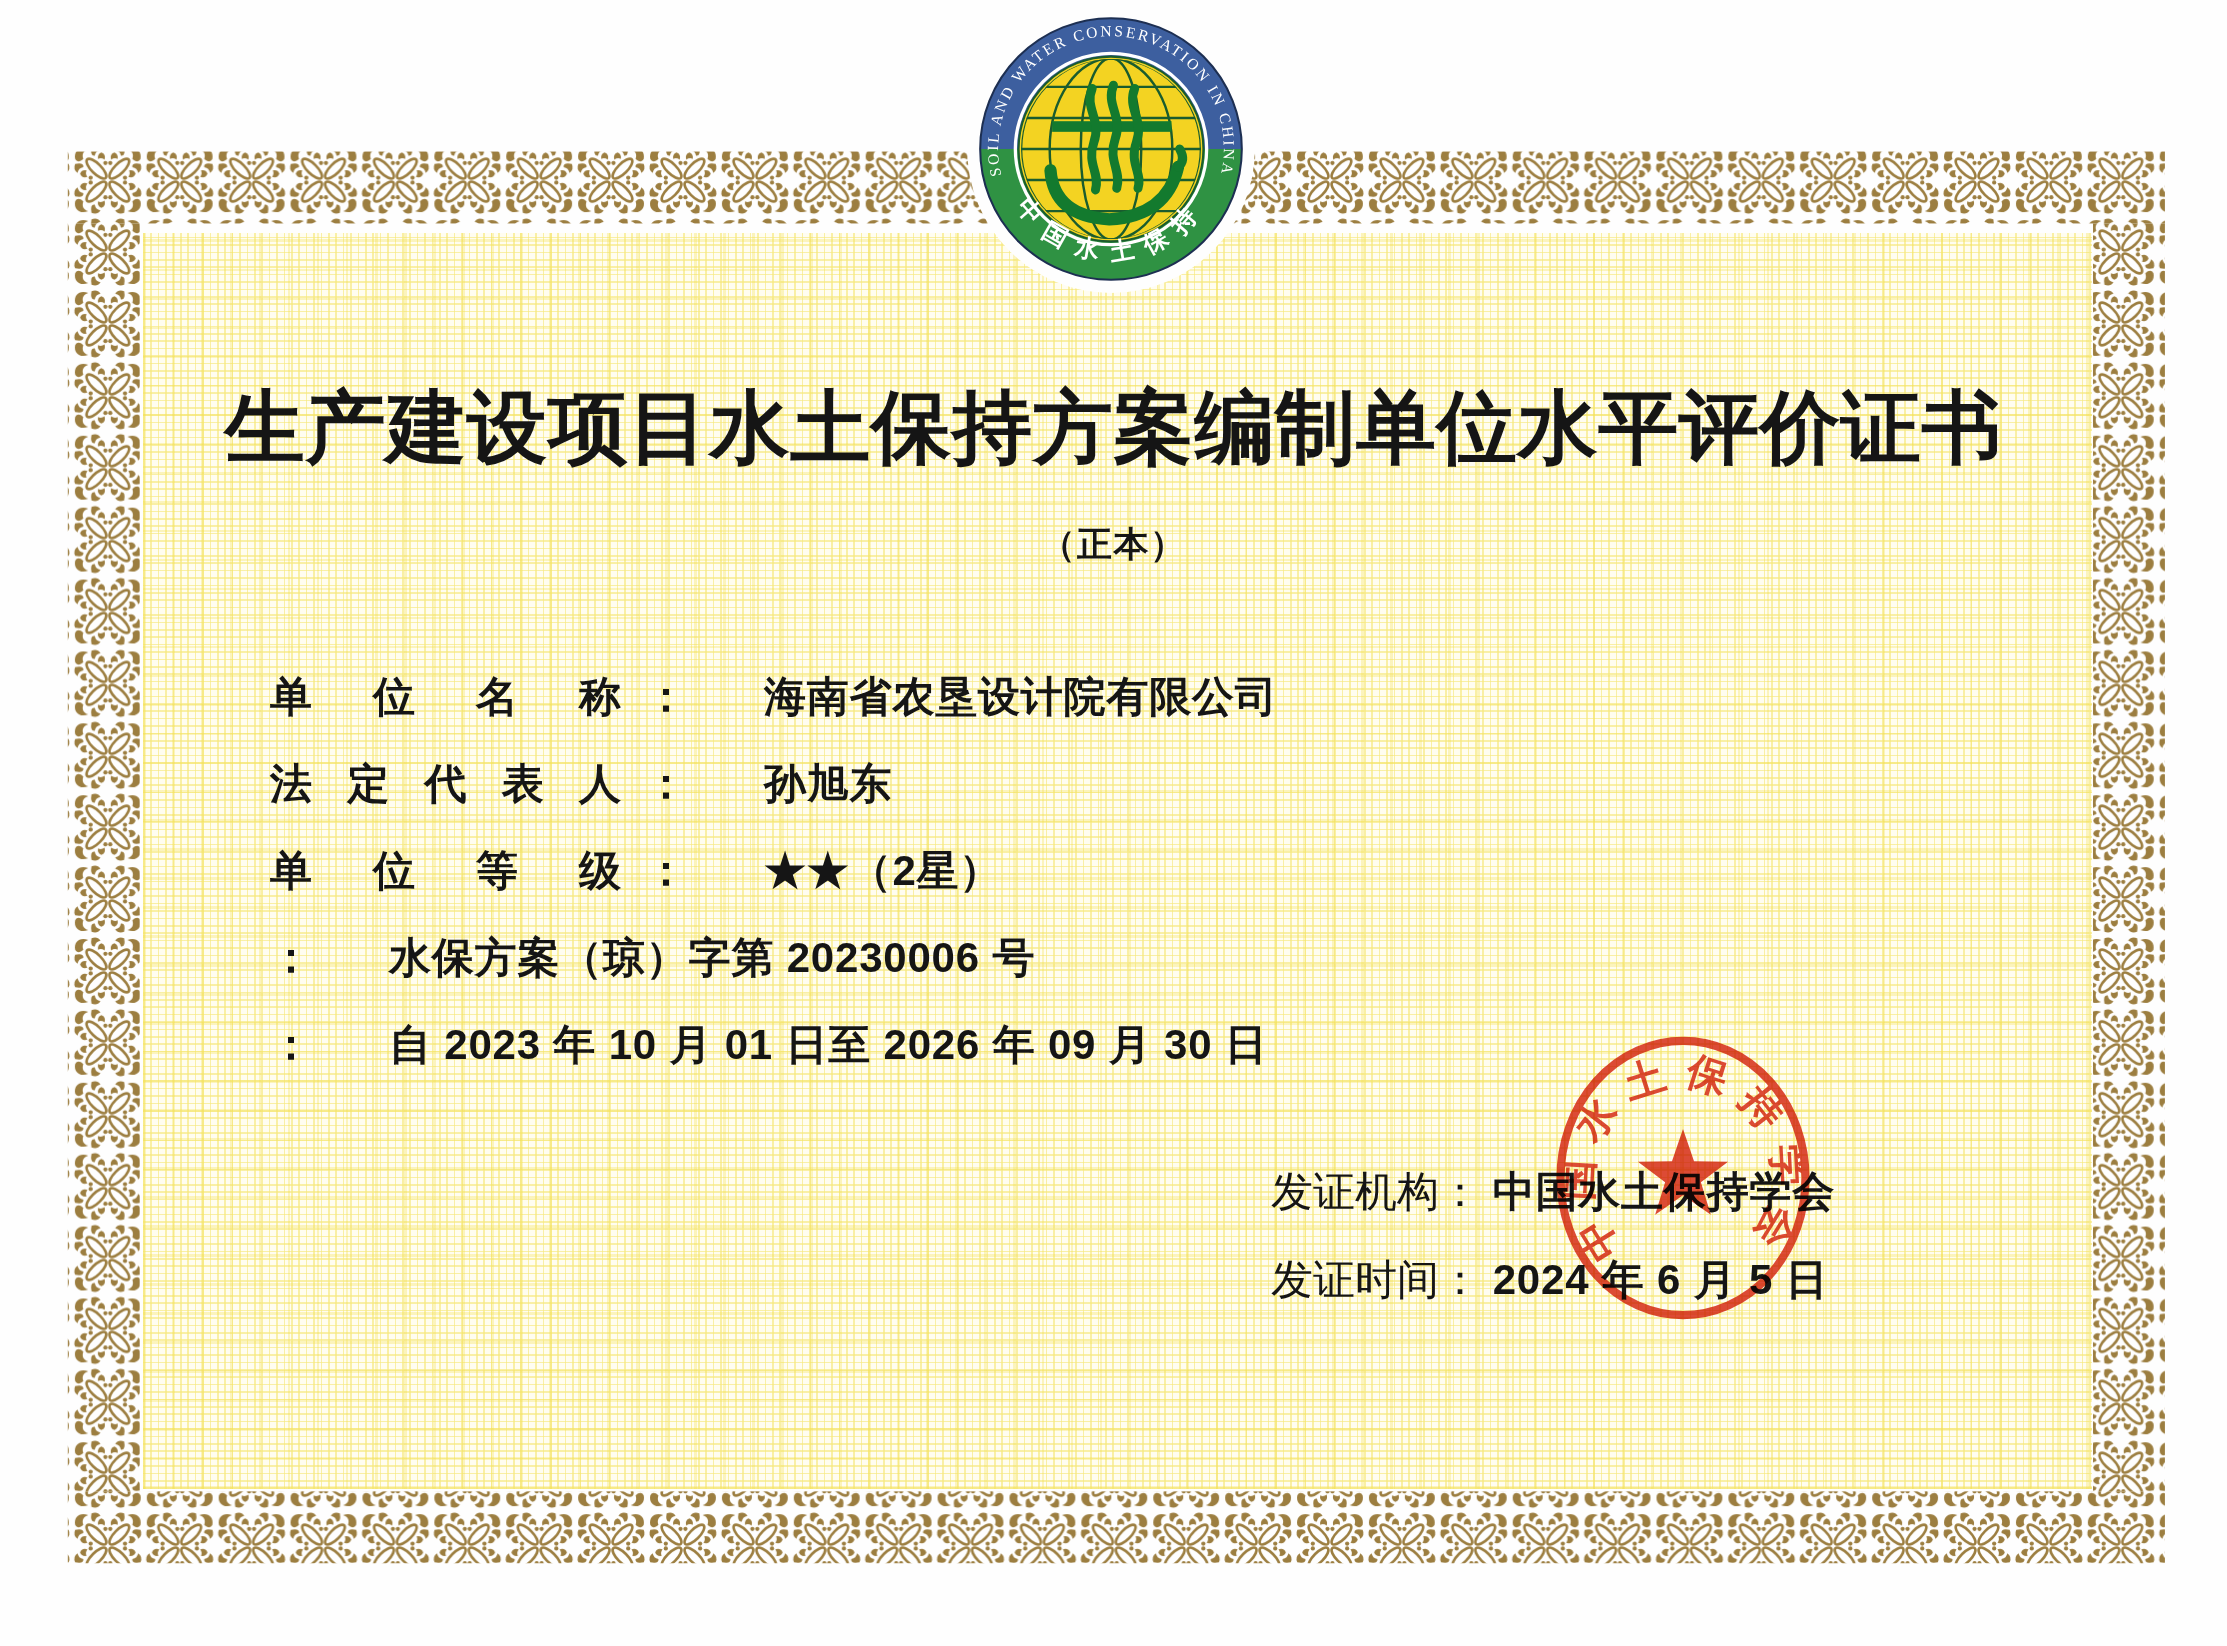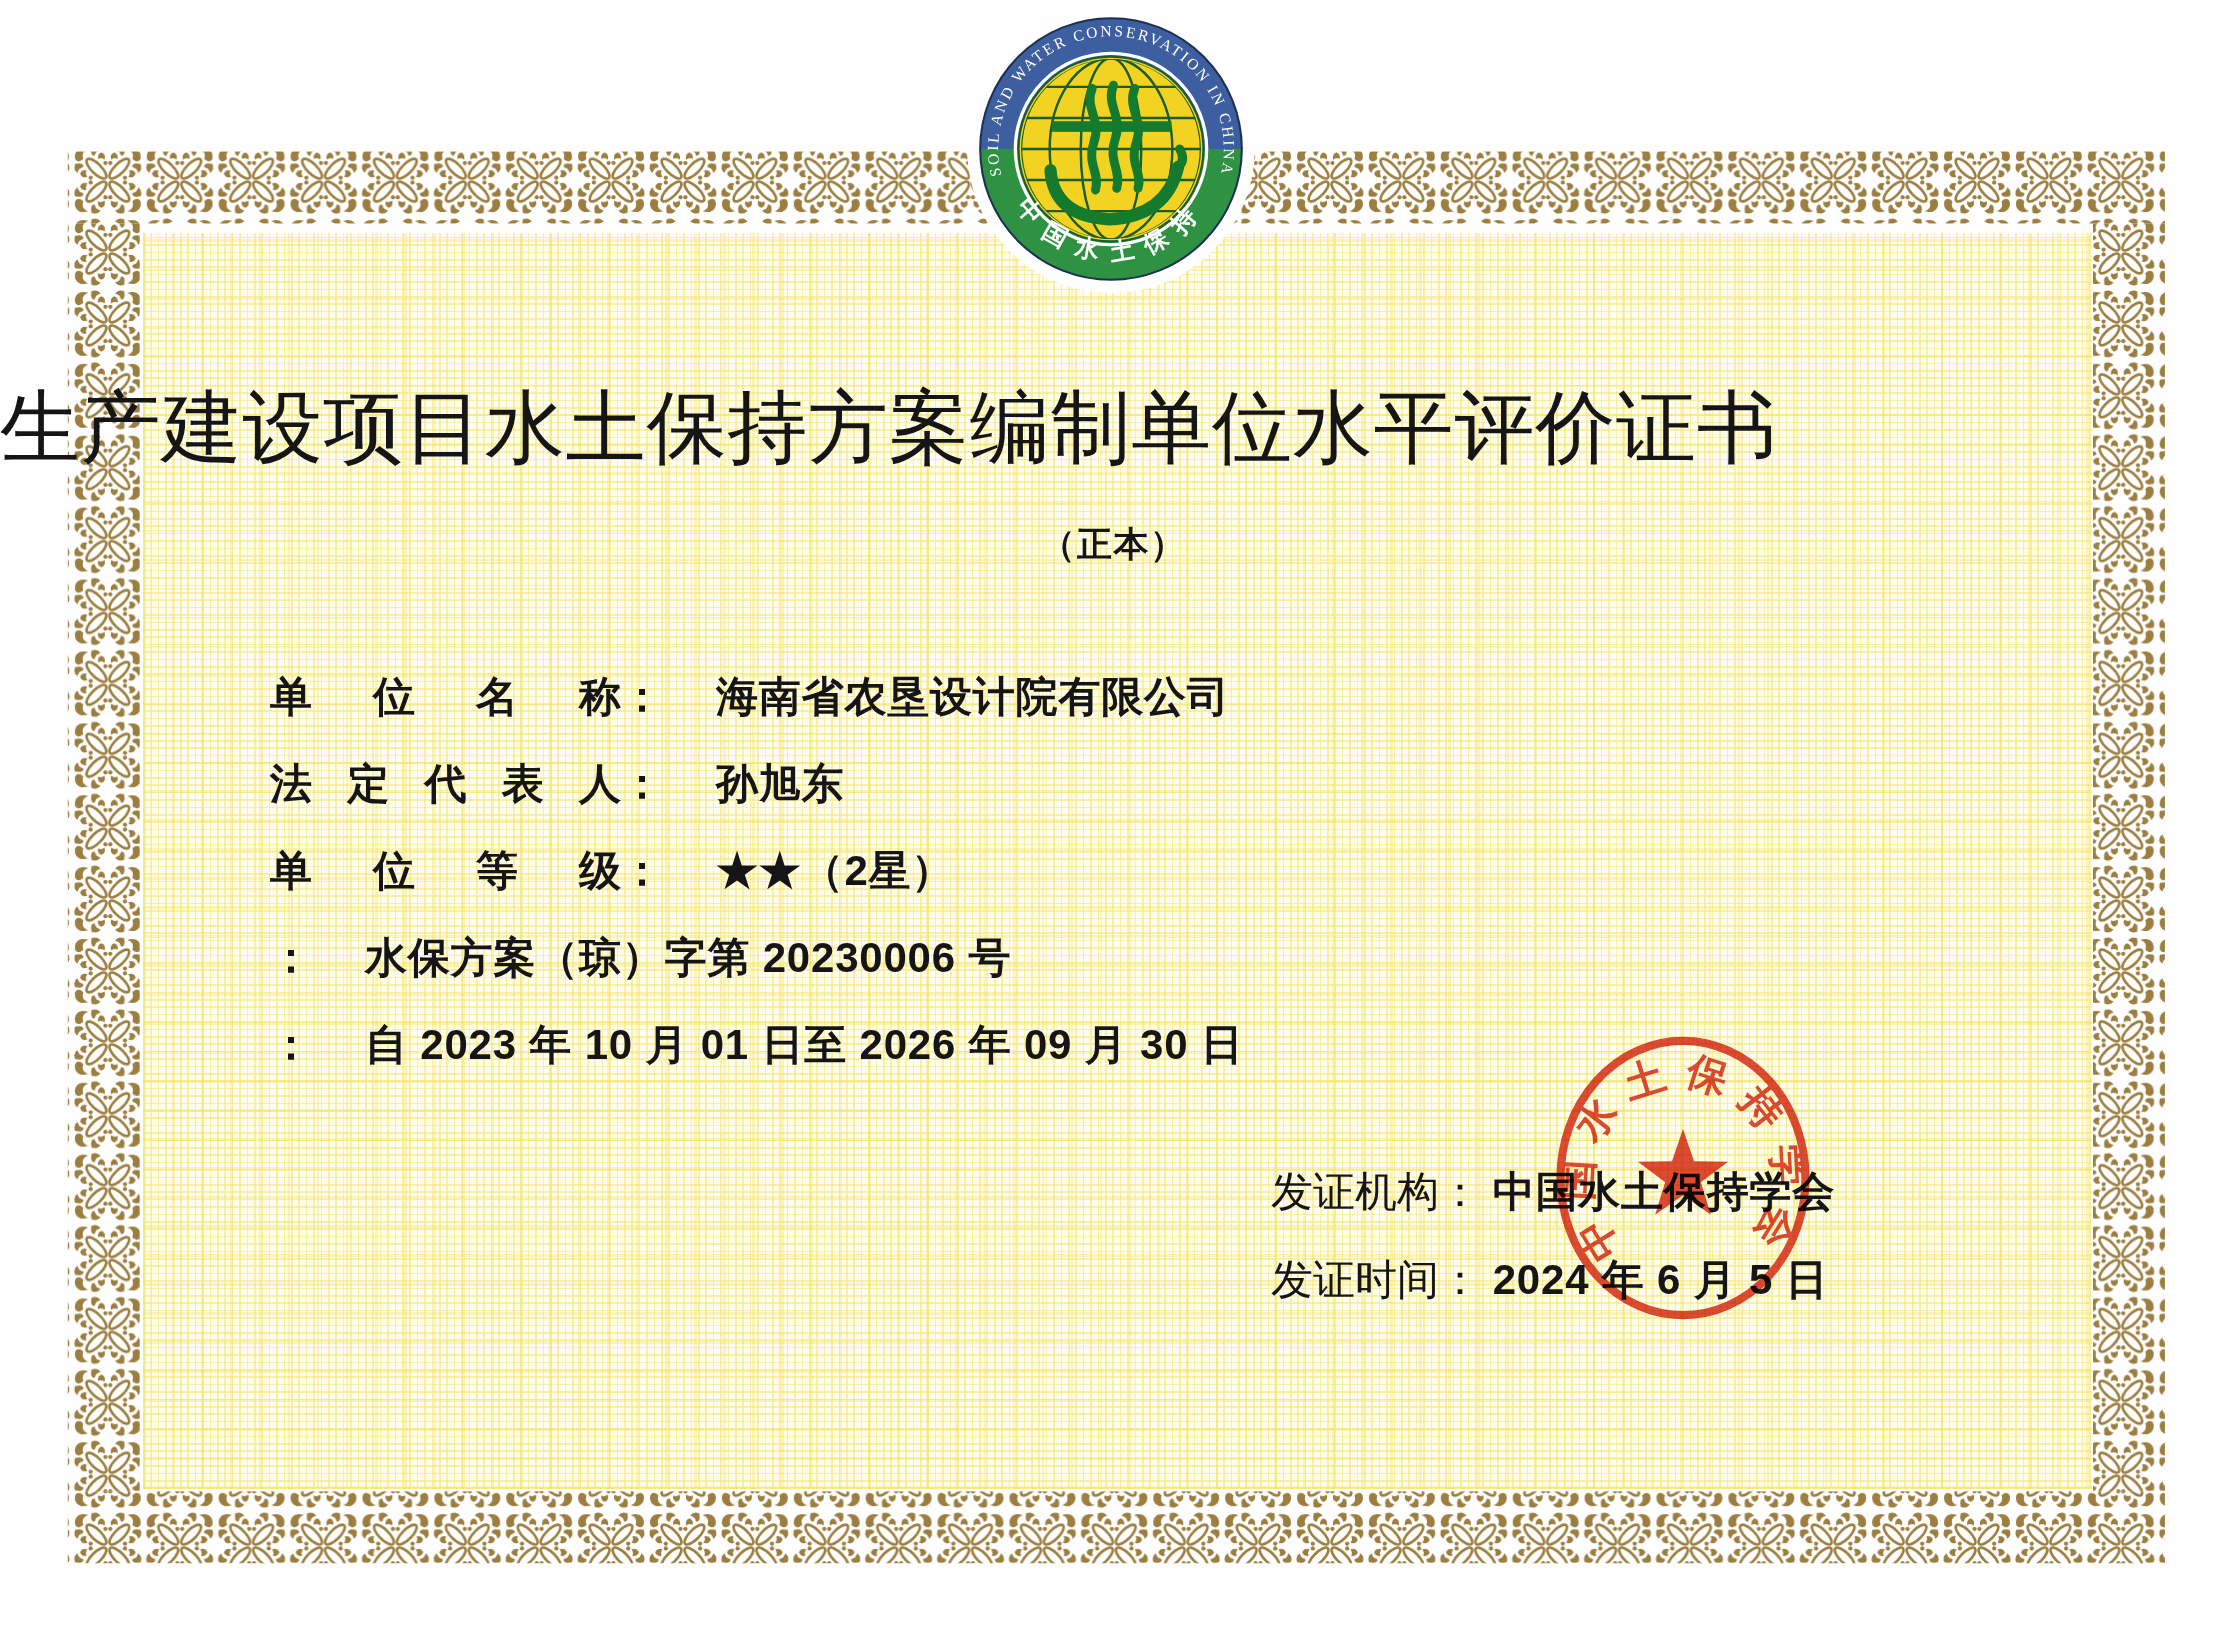--- a/index.html
+++ b/index.html
@@ -9,27 +9,27 @@
          background-color:#fffdf0;
          background-image:
            repeating-linear-gradient(0deg, rgba(243,222,70,.30) 0 2.5px, transparent 2.5px 29px),
            repeating-linear-gradient(90deg, rgba(243,222,70,.30) 0 2.5px, transparent 2.5px 29px),
            repeating-linear-gradient(0deg, rgba(246,232,125,.65) 0 1.6px, transparent 1.6px 7.4px),
            repeating-linear-gradient(90deg, rgba(246,232,125,.65) 0 1.6px, transparent 1.6px 7.4px);}
   .frame-svg,.logo-svg,.seal-svg{position:absolute;}
   .frame-svg{left:0;top:0;}
   .logo-svg{left:972px;top:9.8px;width:278px;height:278px;}
   .seal-svg{left:1548px;top:1031px;width:270px;height:294px;mix-blend-mode:multiply;opacity:.92;}
-  .title{position:absolute;left:0;right:0;top:386px;text-align:left;
-         font-size:80px;font-weight:400;letter-spacing:0.8px;line-height:1.06;}
+  .title{position:absolute;left:0;right:0;top:386px;text-align:center;
+         font-size:80px;font-weight:700;letter-spacing:0.8px;line-height:1.06;}
   .subtitle{position:absolute;left:0;right:0;top:521px;text-align:center;
             font-size:35px;font-weight:700;letter-spacing:1.6px;}
   .fields{position:absolute;left:270px;top:675px;}
   .frow{display:flex;align-items:flex-start;height:44px;margin-bottom:43px;
-        font-size:42px;line-height:44px;white-space:nowrap;}
+        font-size:42px;line-height:44px;white-space:nowrap;gap:24px;}
   .flabel{display:inline-block;width:351px;font-weight:700;
           text-align:justify;text-align-last:justify;text-justify:inter-character;}
   .fcolon{font-weight:700;}
   .fvalue{margin-left:53px;font-weight:600;letter-spacing:0.8px;}
   .issuer{position:absolute;left:1271px;top:1170px;}
   .irow{height:44px;margin-bottom:44px;font-size:42px;line-height:44px;white-space:nowrap;}
   .ilabel,.icolon{font-weight:400;display:inline;}
   .ivalue{font-weight:600;display:inline;letter-spacing:0.8px;}
 </style>
 </head>

